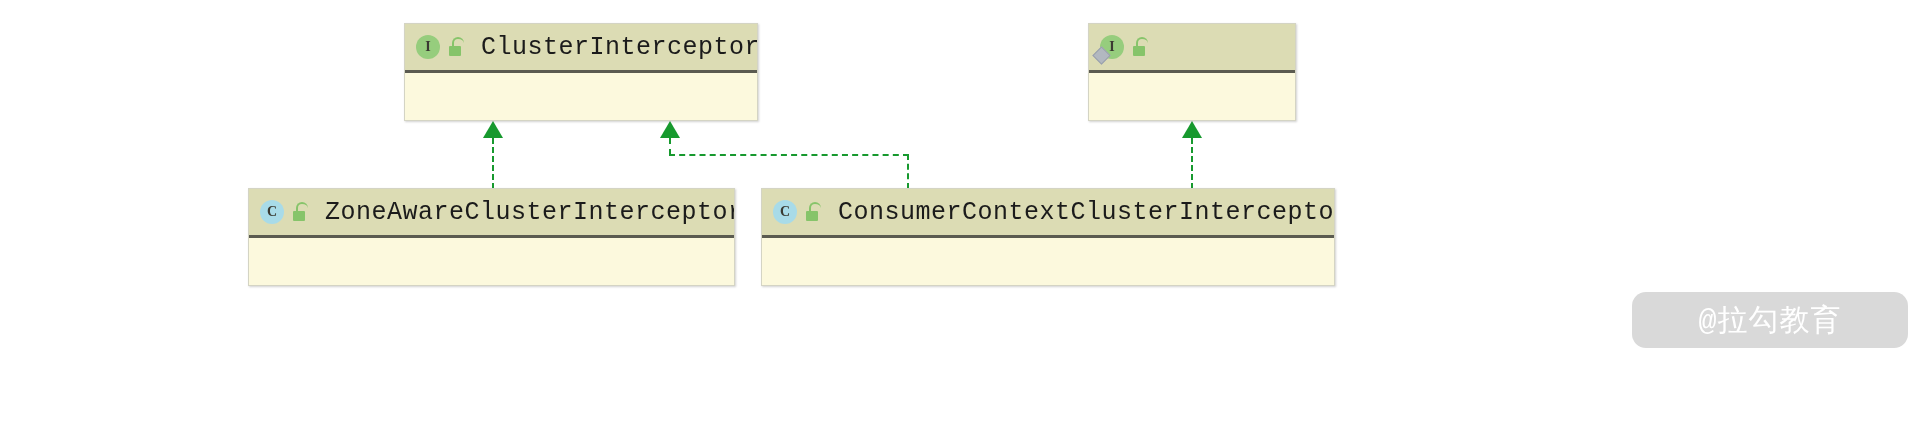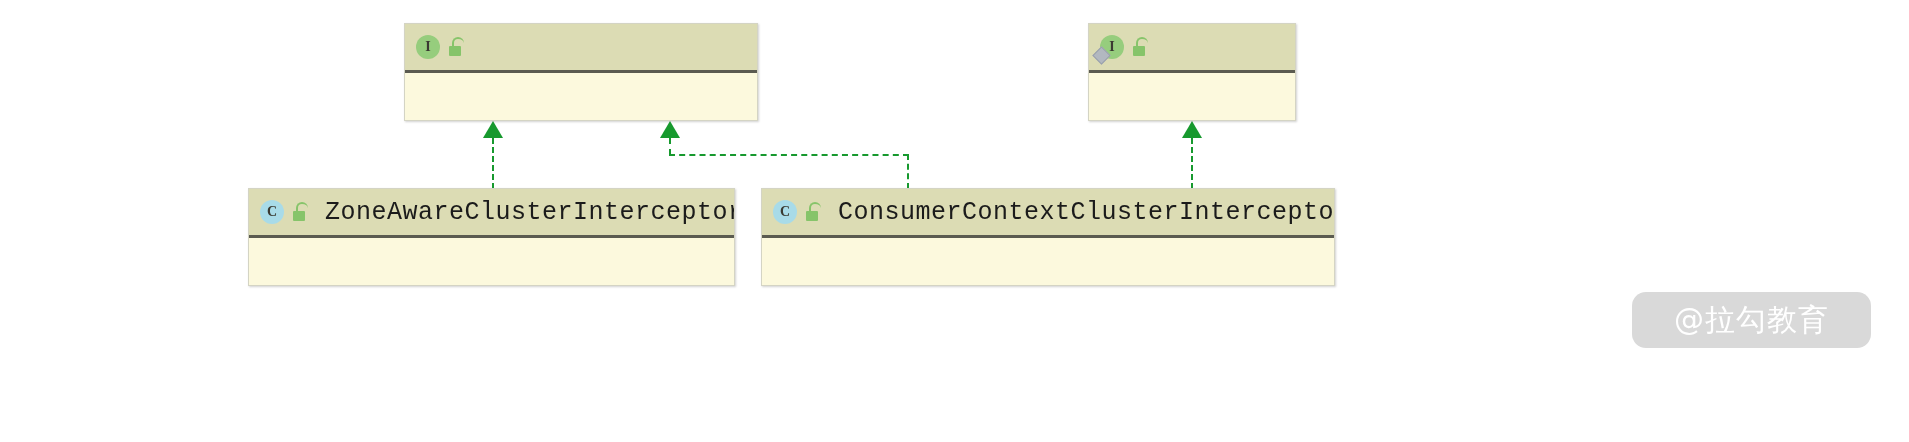--- a/index.html
+++ b/index.html
@@ -182,20 +182,21 @@
 
   <div class="uml-node" style="left:404px; top:23px; width:354px; height:98px;">
     <div class="uml-header">
       <span class="icon-wrap">
         <span class="circ circ-interface">I</span>
       </span>
       <span class="lock">
         <span class="shackle"></span>
           <span class="body"></span>
       </span>
+      <span class="uml-title">ClusterInterceptor</span>
     </div>
     <div class="uml-body"></div>
   </div>
 
   <div class="uml-node" style="left:1088px; top:23px; width:208px; height:98px;">
     <div class="uml-header">
       <span class="icon-wrap">
         <span class="circ circ-interface">I</span>
         <span class="badge-diamond"></span>
       </span>
@@ -228,15 +229,15 @@
       </span>
       <span class="lock">
         <span class="shackle"></span>
           <span class="body"></span>
       </span>
       <span class="uml-title">ConsumerContextClusterInterceptor</span>
     </div>
     <div class="uml-body"></div>
   </div>
 
-  <div id="watermark" style="left:1632px; top:292px; width:239px; height:56px;">@拉勾教育</div>
+  <div id="watermark" style="left:1632px; top:292px; width:276px; height:56px;font-family:Liberation Mono, monospace;">@拉勾教育</div>
 
 </div>
 
 </body></html>

